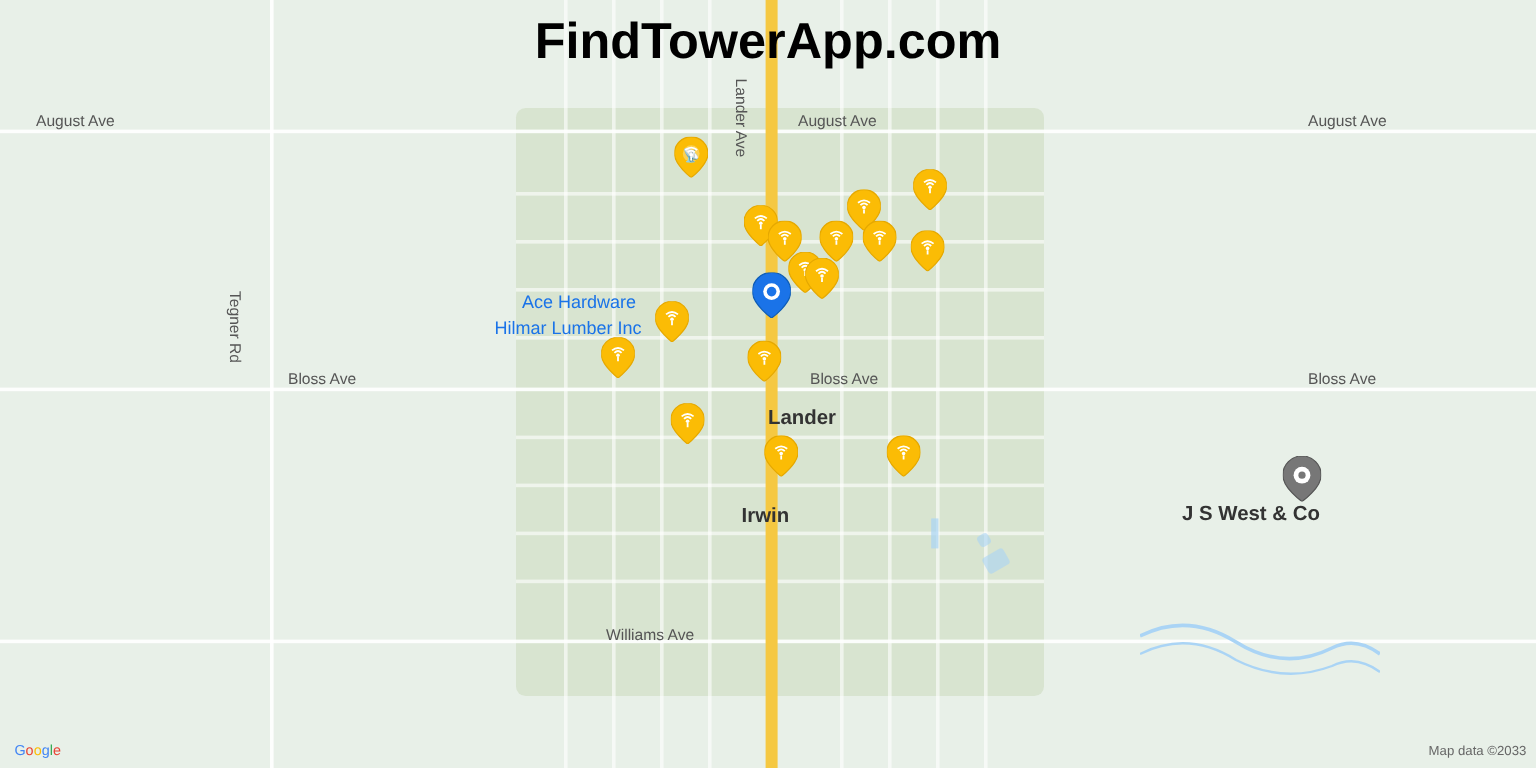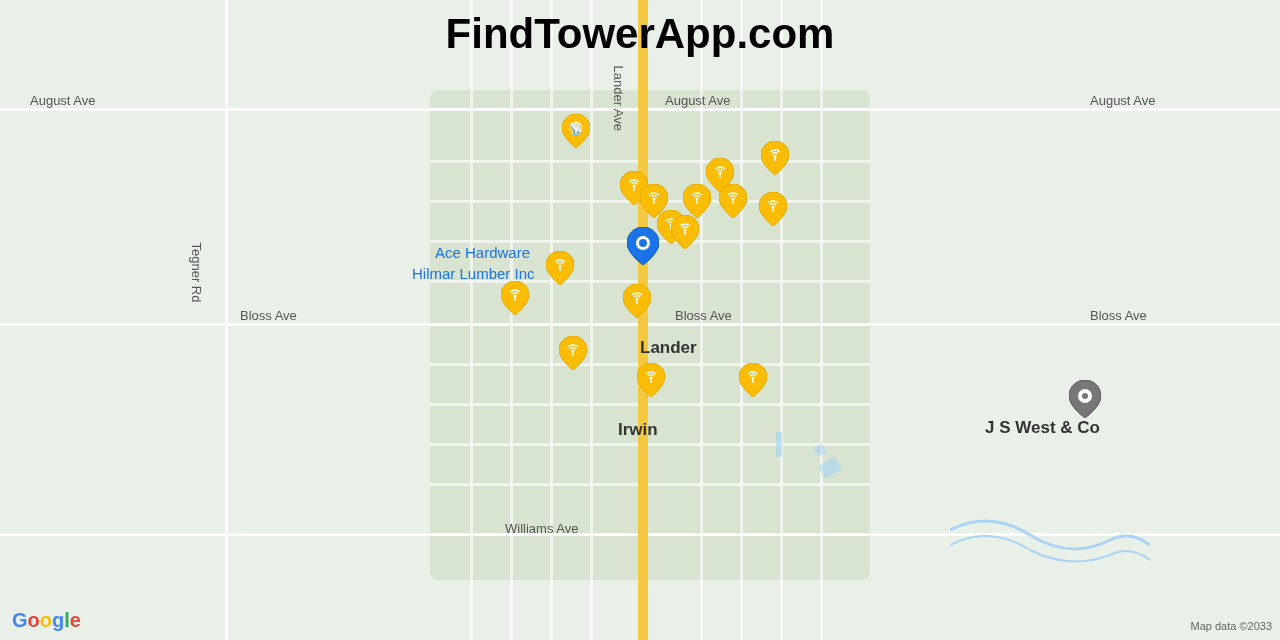--- a/index.html
+++ b/index.html
@@ -113,22 +113,22 @@
       height: 38px;
       transform: translate(-50%, -100%);
       z-index: 5;
     }
 
     
     #google-logo {
       position: absolute;
       bottom: 8px;
       left: 12px;
-      font-size: 20px;
-      font-weight: bold;
+      font-size: 12px;
+      font-weight: normal;
       z-index: 10;
     }
     #google-logo span:nth-child(1) { color: #4285F4; }
     #google-logo span:nth-child(2) { color: #EA4335; }
     #google-logo span:nth-child(3) { color: #FBBC05; }
     #google-logo span:nth-child(4) { color: #4285F4; }
     #google-logo span:nth-child(5) { color: #34A853; }
     #google-logo span:nth-child(6) { color: #EA4335; }
 
     

